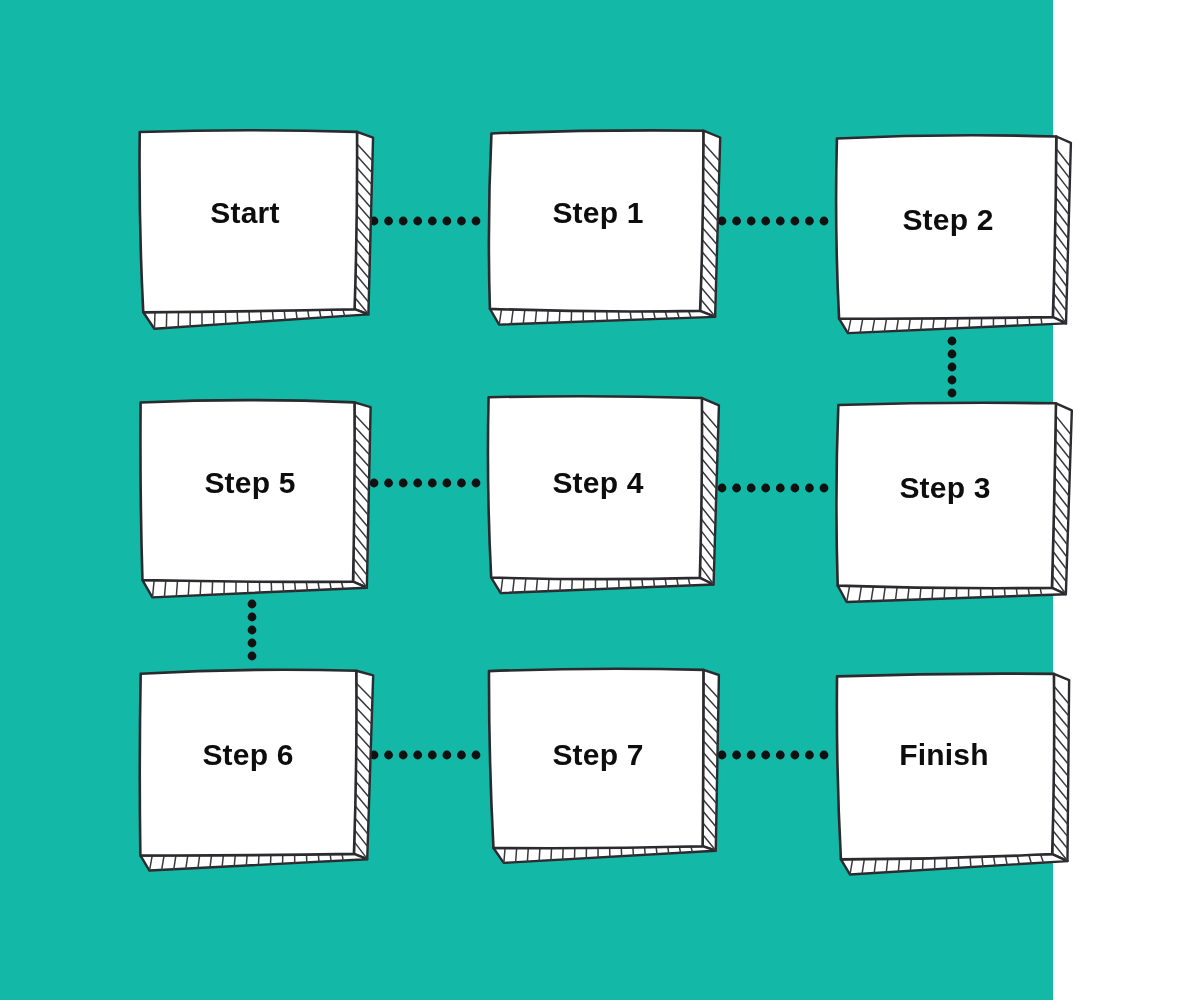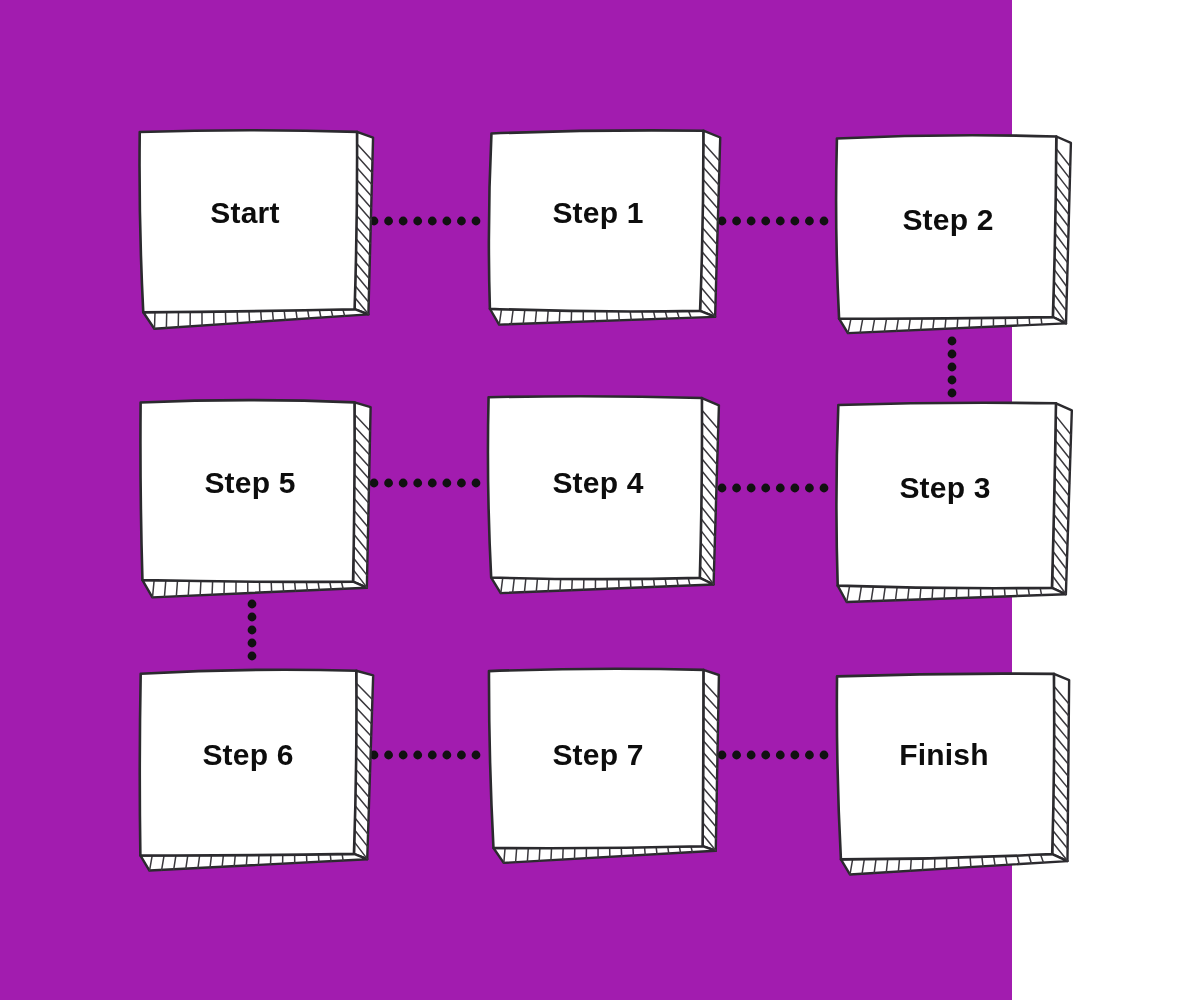--- a/index.html
+++ b/index.html
@@ -10,21 +10,22 @@
   body {
     width: 1200px;
     height: 1000px;
     overflow: hidden;
     font-family: "Liberation Sans", "DejaVu Sans", sans-serif;
   }
   #canvas {
     position: relative;
     width: 1012px;
     height: 1000px;
-    background: #a21caf;
+    background: #14b8a6;
+    padding-left: 41px;
   }
   #board {
     position: absolute;
     inset: 0;
     width: 1200px;
     height: 1000px;
     display: block;
   }
   .node-label {
     font-family: "Liberation Sans", "DejaVu Sans", sans-serif;

